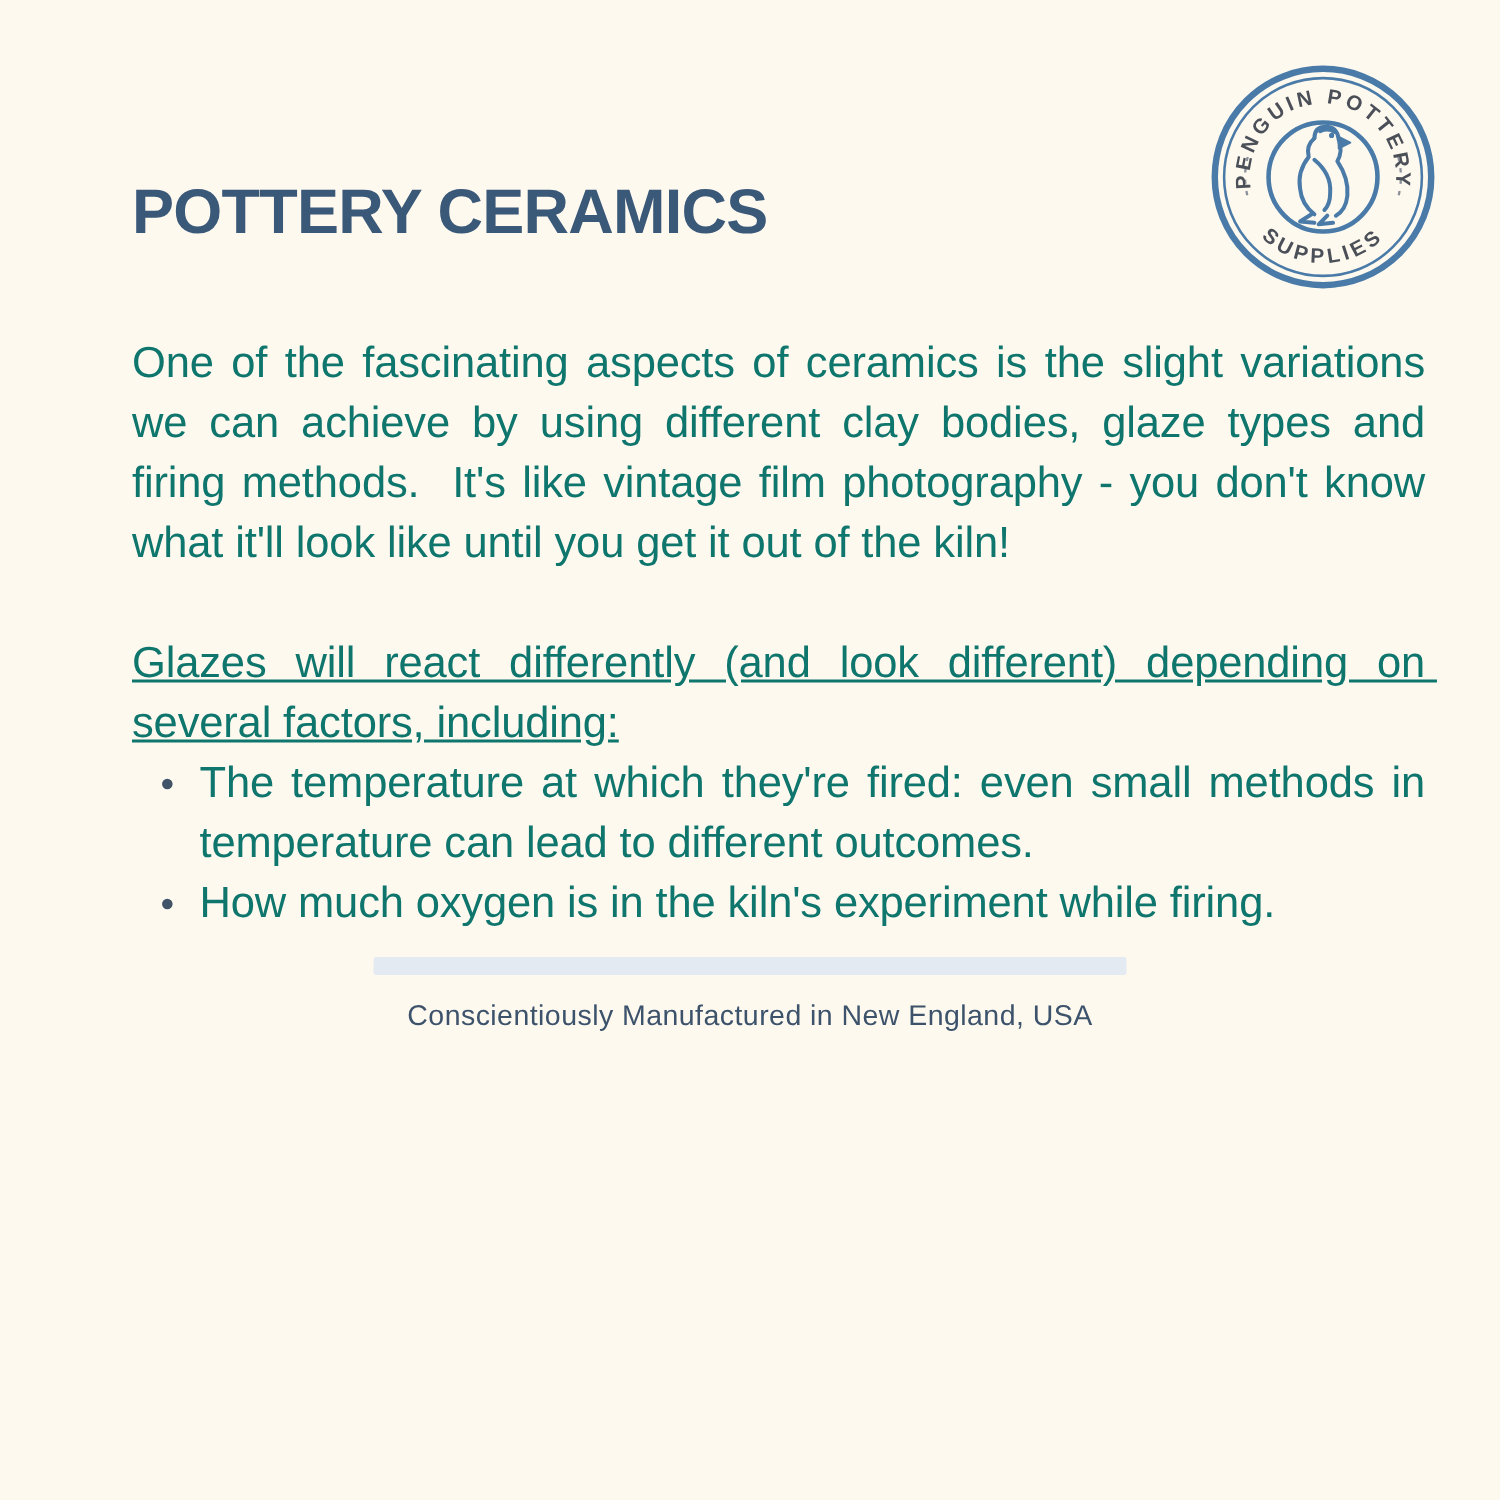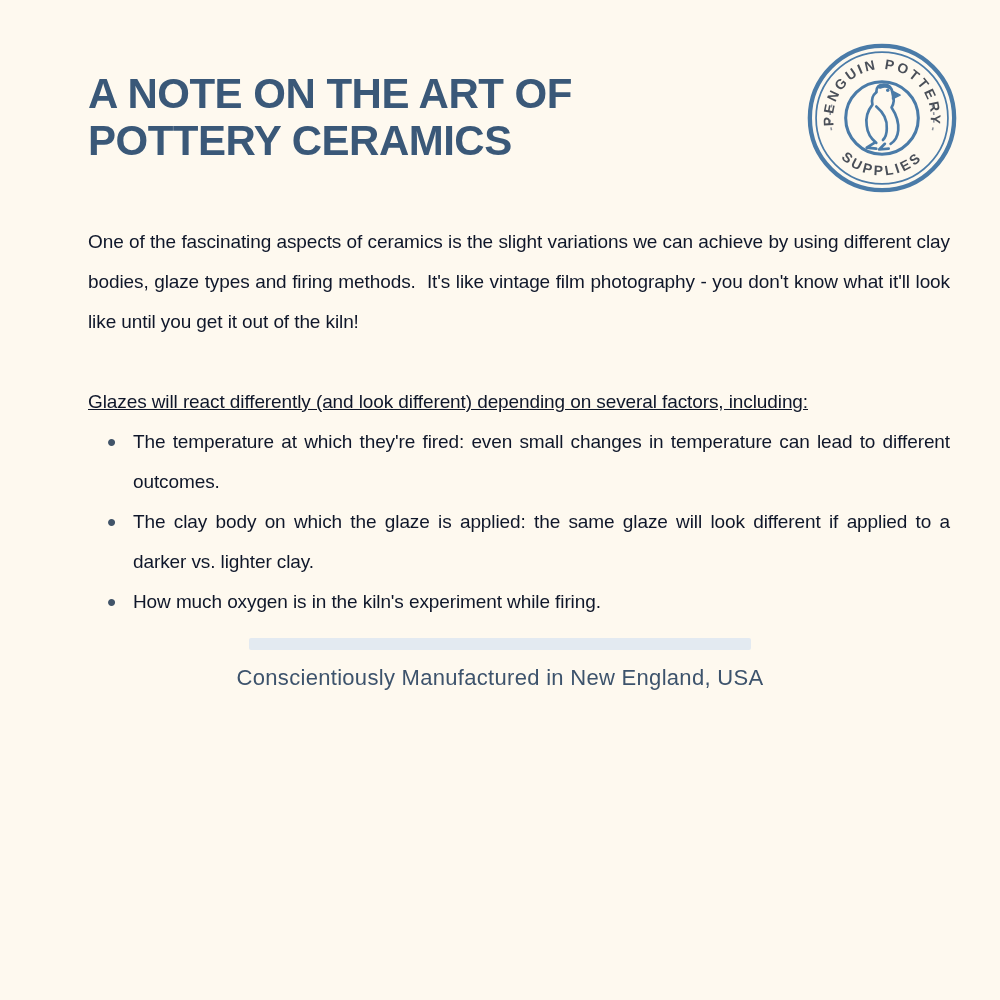--- a/index.html
+++ b/index.html
@@ -23,22 +23,22 @@
     font-weight: 800;
     letter-spacing: -0.5px;
   }
   .logo {
     position: absolute;
     top: 32px; right: 32px;
     width: 172px; height: 172px;
   }
   main {
     margin: 58px 50px 0 88px;
-    color: #0f172a;
-    font-size: 19px;
+    color: #0f766e;
+    font-size: 29px;
     line-height: 40px;
     letter-spacing: -0.1px;
   }
   main p { margin: 0; text-align: justify; white-space: pre-wrap; }
   p.para2 { margin-top: 40px; text-decoration: underline; }
   p.para3 { margin-top: 38px; }
   ul.factors {
     margin: 0; padding: 0 0 0 45px;
     list-style: none;
   }
@@ -55,39 +55,39 @@
   }
   footer { margin-top: 16px; text-align: center; }
   .divider-bar {
     width: 502px; height: 12px;
     margin: 0 auto;
     background: #E3EAF1;
     border-radius: 2px;
   }
   .footer-text {
     margin-top: 12px;
-    font-size: 22px;
+    font-size: 19px;
     line-height: 32px;
     color: #3D536C;
     letter-spacing: 0.3px;
   }
   .logo text {
     font-family: "Liberation Sans", sans-serif;
     font-weight: bold;
     fill: #4A4F58;
   }
   .logo .arc-top-text { font-size: 14.5px; letter-spacing: 2.6px; }
   .logo .arc-bottom-text { font-size: 14.5px; letter-spacing: 3px; }
 </style>
 </head>
 <body>
 
 <div class="page">
 
-  <h1 class="title"><span>A NOTE ON THE ART OF</span><br><span>POTTERY CERAMICS</span></h1>
+  <h1 class="title"><br><span>POTTERY CERAMICS</span></h1>
 
   <div class="logo">
     <svg viewBox="0 0 180 180" width="172" height="172">
       <defs>
         <path id="arcTop" d="M 40.8 103.2 A 51 51 0 1 1 139.2 103.2" fill="none"></path>
         <path id="arcBottom" d="M 30.9 100.4 A 60 60 0 0 0 149.1 100.4" fill="none"></path>
       </defs>
 
       <circle cx="90" cy="90" r="75.5" fill="none" stroke="#4A7BA8" stroke-width="4.5"></circle>
       <circle cx="90" cy="90" r="69" fill="none" stroke="#4A7BA8" stroke-width="1.8"></circle>
@@ -114,22 +114,21 @@
         <path d="M 82 116 L 74 121 L 84 122"></path>
         <path d="M 93 117 L 87 123 L 97 122"></path>
       </g>
     </svg>
   </div>
 
   <main>
     <p class="para1">One of the fascinating aspects of ceramics is the slight variations we can achieve by using different clay bodies, glaze types and firing methods.  It's like vintage film photography - you don't know what it'll look like until you get it out of the kiln!</p>
     <p class="para2">Glazes will react differently (and look different) depending on several factors, including:</p>
     <ul class="factors">
-      <li>The temperature at which they're fired: even small changes in temperature can lead to different outcomes.</li>
-      <li>The clay body on which the glaze is applied: the same glaze will look different if applied to a darker vs. lighter clay.</li>
+      <li>The temperature at which they're fired: even small methods in temperature can lead to different outcomes.</li>
       <li>How much oxygen is in the kiln's experiment while firing.</li>
     </ul>
   </main>
 
   <footer>
     <div class="divider-bar"></div>
     <div class="footer-text">Conscientiously Manufactured in New England, USA</div>
   </footer>
 
 </div>

